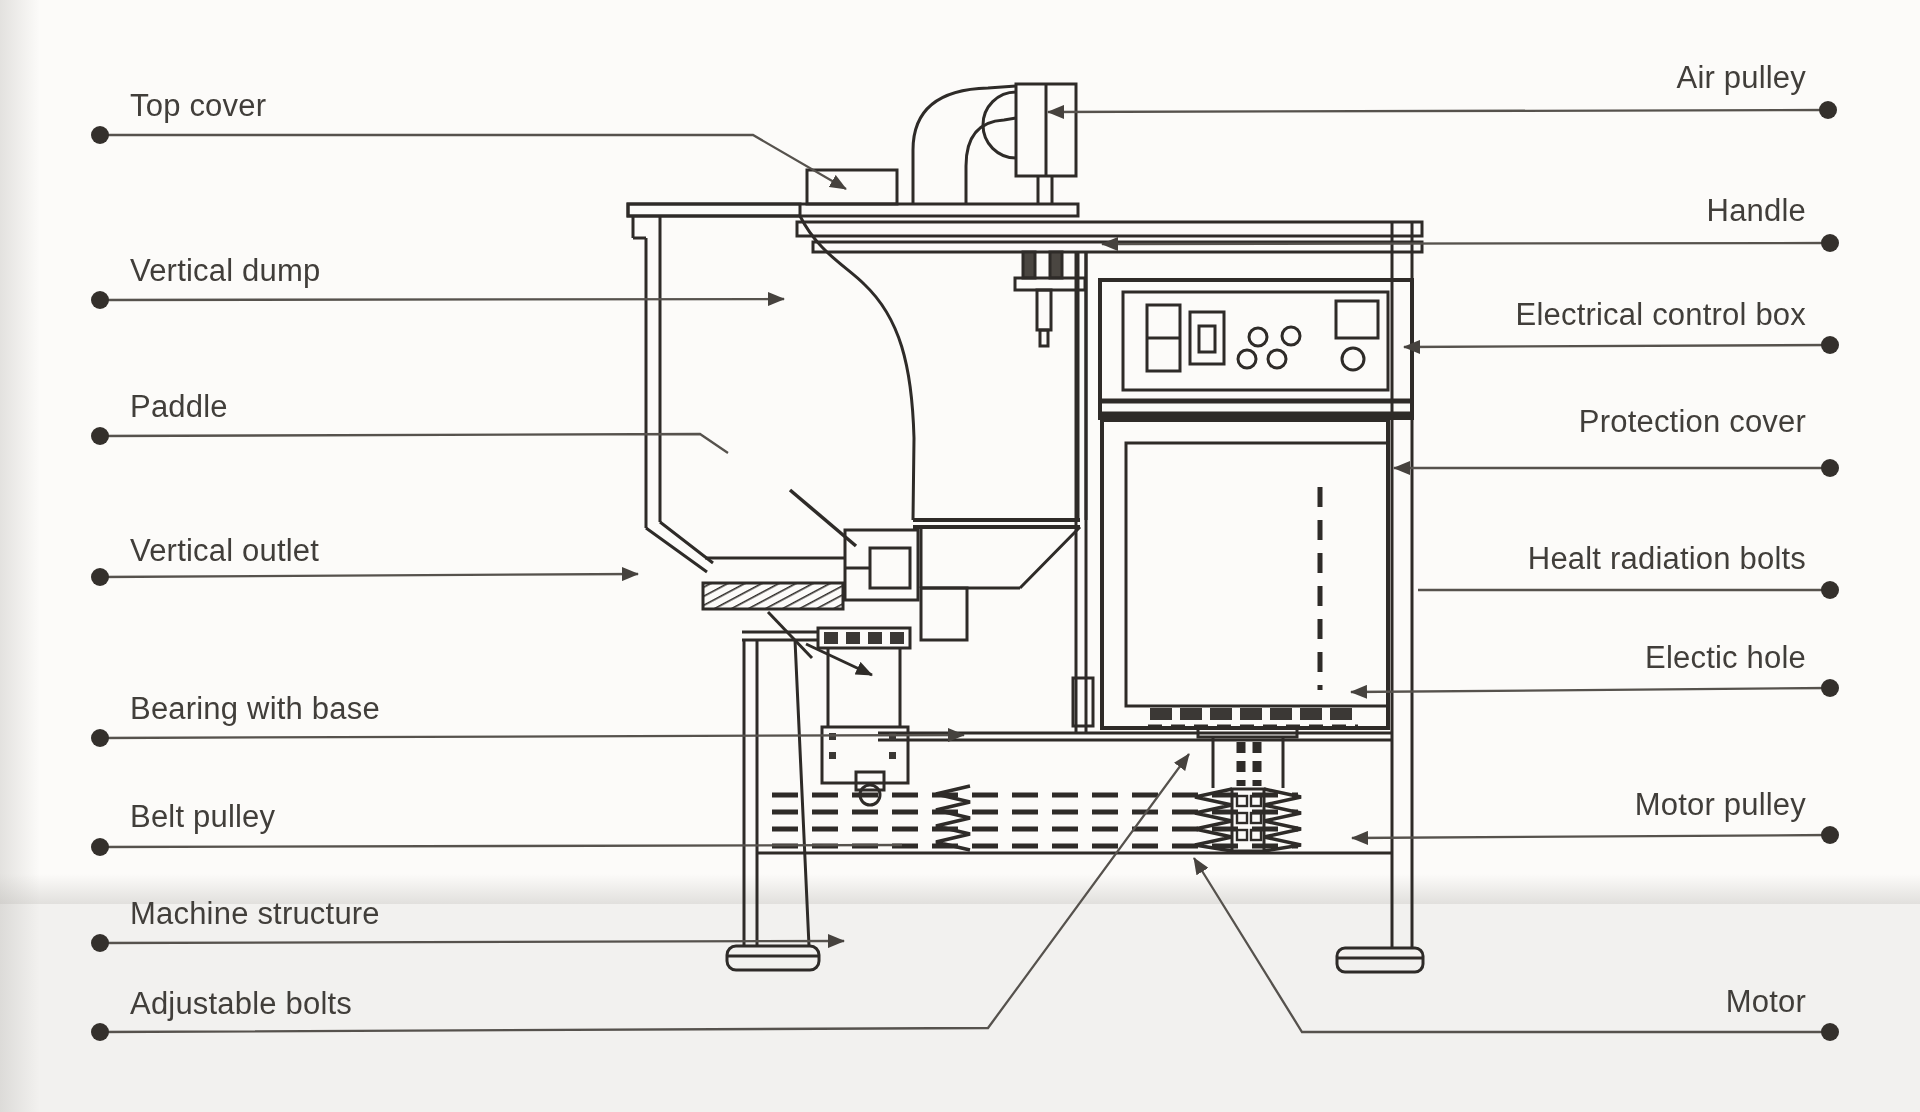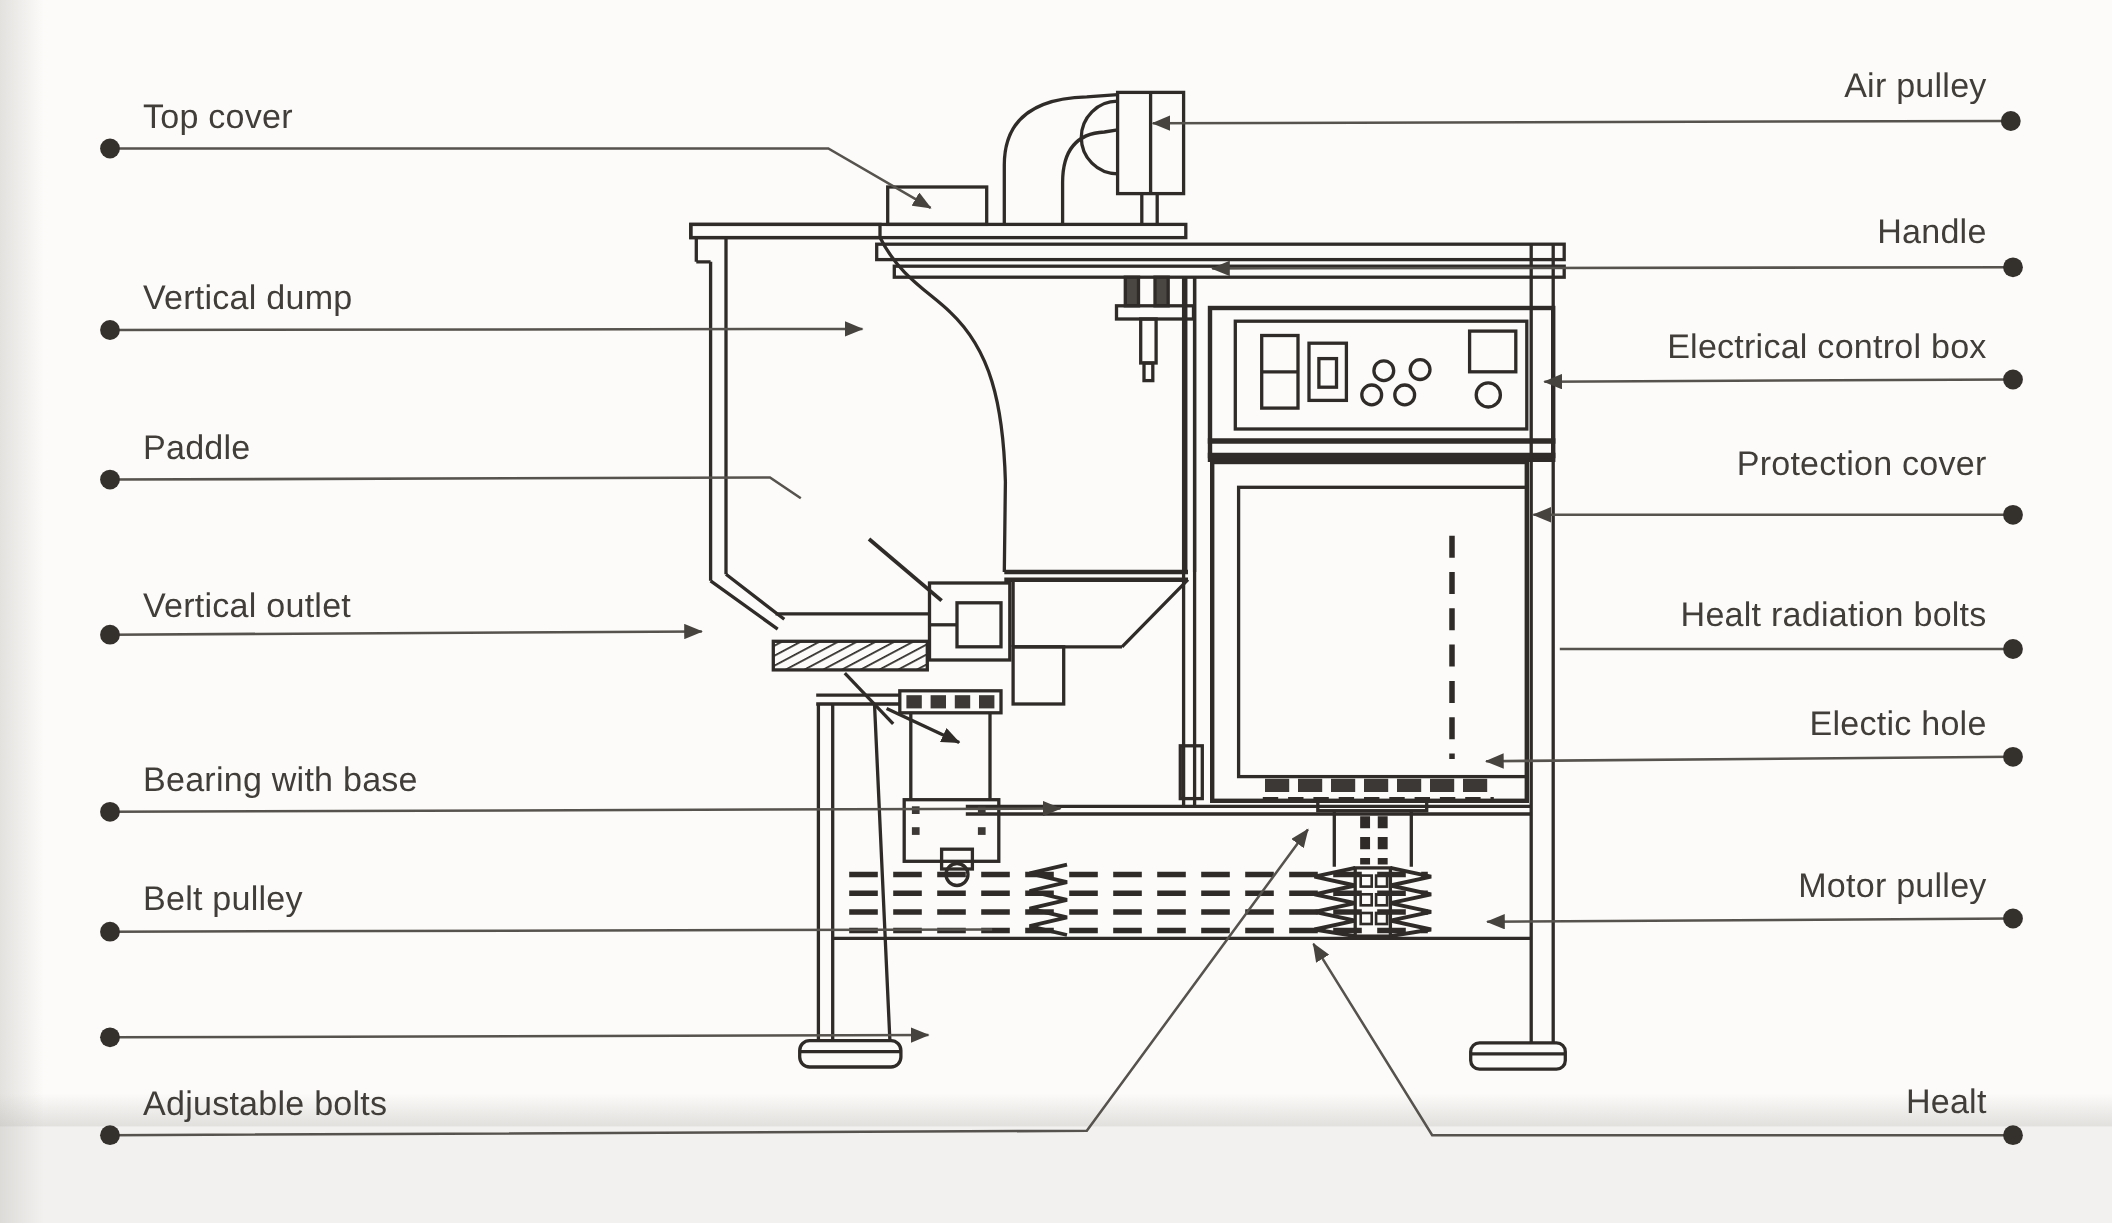--- a/index.html
+++ b/index.html
@@ -4,21 +4,21 @@
 <style>
   html,body{margin:0;padding:0;}
   body{
     width:1920px;height:1112px;
     background:#f2f1ef;
     font-family:"Liberation Sans", sans-serif;
     overflow:hidden;
   }
   .page{
     position:relative;
-    width:1920px;height:1024px;
+    width:1920px;height:904px;
     background:#fcfbf9;
   }
   
   .edge-left{
     position:absolute;left:0;top:0;width:40px;height:1112px;
     background:linear-gradient(90deg, rgba(180,178,174,.35), rgba(180,178,174,0));
     pointer-events:none;
   }
   .edge-bottom{
     position:absolute;left:0;bottom:0;width:1920px;height:30px;
@@ -270,23 +270,24 @@
       </g>
     </g>
   </svg>
 
   <div class="lbl left" style="top:88px">Top cover</div>
   <div class="lbl left" style="top:253px">Vertical dump</div>
   <div class="lbl left" style="top:389px">Paddle</div>
   <div class="lbl left" style="top:533px">Vertical outlet</div>
   <div class="lbl left" style="top:691px">Bearing with base</div>
   <div class="lbl left" style="top:799px">Belt pulley</div>
+  <div class="lbl left" style="top:896px">Machine structure</div>
   <div class="lbl left" style="top:986px">Adjustable bolts</div>
 
   <div class="lbl right" style="top:60px">Air pulley</div>
   <div class="lbl right" style="top:193px">Handle</div>
   <div class="lbl right" style="top:297px">Electrical control box</div>
   <div class="lbl right" style="top:404px">Protection cover</div>
   <div class="lbl right" style="top:541px">Healt radiation bolts</div>
   <div class="lbl right" style="top:640px">Electic hole</div>
   <div class="lbl right" style="top:787px">Motor pulley</div>
-  <div class="lbl right" style="top:984px">Healt</div>
+  <div class="lbl right" style="top:984px">Motor</div>
 </div>
 
 </body></html>

